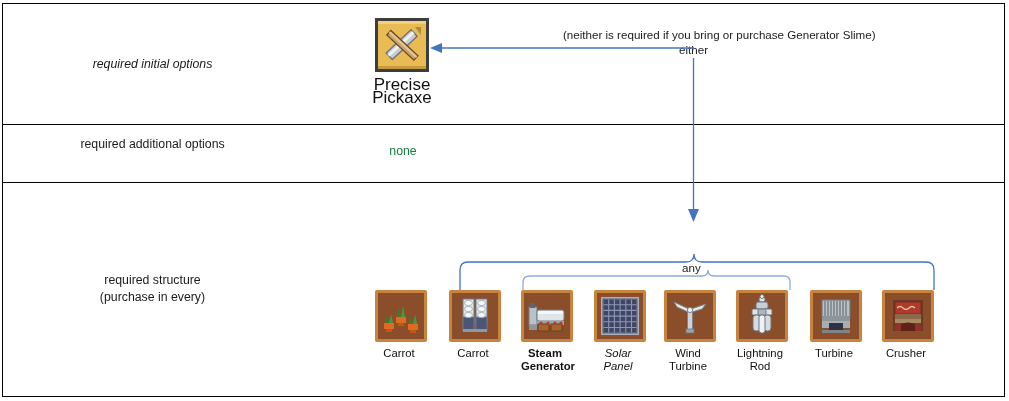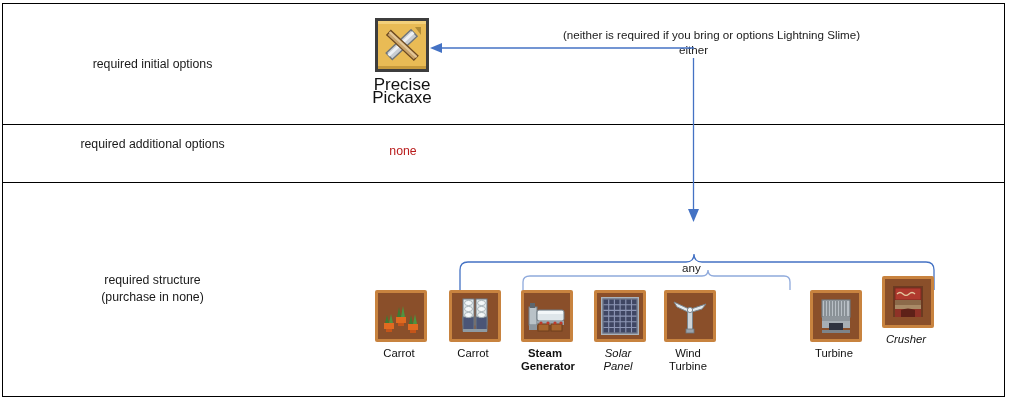--- a/index.html
+++ b/index.html
@@ -15,26 +15,26 @@
        border:1.6px solid #000;box-sizing:border-box;}
   .rowline{position:absolute;left:2px;width:1003px;height:0;
            border-top:1.6px solid #000;}
   .rowline.r1{top:124px;}
   .rowline.r2{top:182px;}
 
   
   .rowlabel{position:absolute;text-align:center;font-size:12.3px;line-height:16.5px;color:#1a1a1a;}
   .rowlabel .l2{display:block;}
 
-  #lbl-initial{left:0px;top:56px;width:305px;}
+  #lbl-initial{left:0px;top:56px;width:305px;font-style:italic;}
   #lbl-additional{left:0px;top:136px;width:305px;}
   #lbl-structure{left:0px;top:272px;width:305px;}
 
   .none-cell{position:absolute;left:370px;top:144px;width:66px;
-             text-align:center;font-size:12.3px;color:#b91c1c;}
+             text-align:center;font-size:12.3px;color:#15803d;}
 
   
   .note{position:absolute;font-size:11.6px;color:#1a1a1a;white-space:nowrap;}
   #note-neither{left:563px;top:28px;}
   #note-either{left:679px;top:43px;}
   #note-any{left:682px;top:261px;}
 
   
   .connectors{position:absolute;left:0;top:0;width:1009px;height:401px;}
 
@@ -70,26 +70,26 @@
   <div class="rowlabel" id="lbl-initial">
     <span>required initial options</span>
   </div>
 
   <div class="rowlabel" id="lbl-additional">
     <span>required additional options</span>
   </div>
 
   <div class="rowlabel" id="lbl-structure">
     <span>required structure</span>
-    <span class="l2">(purchase in none)</span>
+    <span class="l2">(purchase in every)</span>
   </div>
 
   <div class="none-cell">none</div>
 
-  <div class="note" id="note-neither">(neither is required if you bring or options Lightning Slime)</div>
+  <div class="note" id="note-neither">(neither is required if you bring or purchase Generator Slime)</div>
   <div class="note" id="note-either">either</div>
   <div class="note" id="note-any">any</div>
 
   <svg class="connectors" viewBox="0 0 1009 401">
     <g fill="none" stroke="#4472c4" stroke-width="1.3">
 
       <path d="M694,48 L440,48"></path>
 
       <path d="M693.5,58 L693.5,214"></path>
 
@@ -240,20 +240,43 @@
           <rect x="20.5" y="18" width="5" height="19" fill="#cdd4d9" stroke="#7b858d" stroke-width="1"></rect>
           <rect x="19" y="36" width="8" height="4" fill="#9aa4ac" stroke="#6d767d" stroke-width="0.8"></rect>
           <circle cx="23" cy="17" r="2.6" fill="#f1f4f6" stroke="#7b858d" stroke-width="1"></circle>
         </svg>
       </div>
     </div>
     <div class="itemlabel">Wind
 Turbine</div>
   </div>
 
+  <div class="item" style="left:736px;top:290px;">
+    <div class="tile">
+      <div class="frame"></div>
+      <div class="art">
+        <svg viewBox="0 0 46 46">
+          <rect width="46" height="46" fill="#8a4f2a"></rect>
+          <g stroke="#6e767e" stroke-width="1">
+            <rect x="20" y="4" width="6" height="5" rx="2" fill="#dfe5e9"></rect>
+            <rect x="17" y="9" width="12" height="7" rx="2" fill="#c7ced4"></rect>
+            <rect x="13" y="16" width="8" height="6" rx="1.5" fill="#dfe5e9"></rect>
+            <rect x="25" y="16" width="8" height="6" rx="1.5" fill="#dfe5e9"></rect>
+            <rect x="19" y="16" width="8" height="6" rx="1.5" fill="#aeb6bd"></rect>
+            <rect x="14" y="22" width="7" height="16" rx="3" fill="#d5dbe0"></rect>
+            <rect x="25" y="22" width="7" height="16" rx="3" fill="#d5dbe0"></rect>
+            <rect x="20" y="22" width="6" height="18" rx="2.5" fill="#eef2f5"></rect>
+          </g>
+          <circle cx="23" cy="3.5" r="2" fill="#e9eef1" stroke="#6e767e" stroke-width="0.9"></circle>
+        </svg>
+      </div>
+    </div>
+    <div class="itemlabel">Lightning
+Rod</div>
+  </div>
 
   <div class="item" style="left:810px;top:290px;">
     <div class="tile">
       <div class="frame"></div>
       <div class="art">
         <svg viewBox="0 0 46 46">
           <rect width="46" height="46" fill="#8a4f2a"></rect>
           <rect x="9" y="7" width="28" height="17" fill="#b9c0c6" stroke="#6f777e" stroke-width="1.2"></rect>
           <g stroke="#5a6view" stroke-width="1"></g>
           <g stroke="#6b7278" stroke-width="1.2">
@@ -262,21 +285,21 @@
           <rect x="9" y="24" width="28" height="4" fill="#8e959b"></rect>
           <rect x="9" y="28" width="28" height="7" fill="#a7aeb4"></rect>
           <rect x="16" y="30" width="14" height="9" fill="#2f3340"></rect>
           <rect x="9" y="37" width="28" height="3" fill="#7d848a"></rect>
         </svg>
       </div>
     </div>
     <div class="itemlabel">Turbine</div>
   </div>
 
-  <div class="item" style="left:882px;top:276px;font-style:italic;">
+  <div class="item" style="left:882px;top:290px;">
     <div class="tile">
       <div class="frame"></div>
       <div class="art">
         <svg viewBox="0 0 46 46">
           <rect width="46" height="46" fill="#8a4f2a"></rect>
           <rect x="8" y="7" width="30" height="31" fill="#6b3b21"></rect>
           <rect x="10" y="9" width="26" height="12" fill="#b03a2e" stroke="#7d2a20" stroke-width="1"></rect>
           <path d="M12 15 q3 -3 6 0 q3 3 6 0 q3 -3 6 0" fill="none" stroke="#e4c9a0" stroke-width="1.2"></path>
           <rect x="10" y="21" width="26" height="5" fill="#8c6a4a"></rect>
           <rect x="10" y="26" width="26" height="4" fill="#a98a66"></rect>

